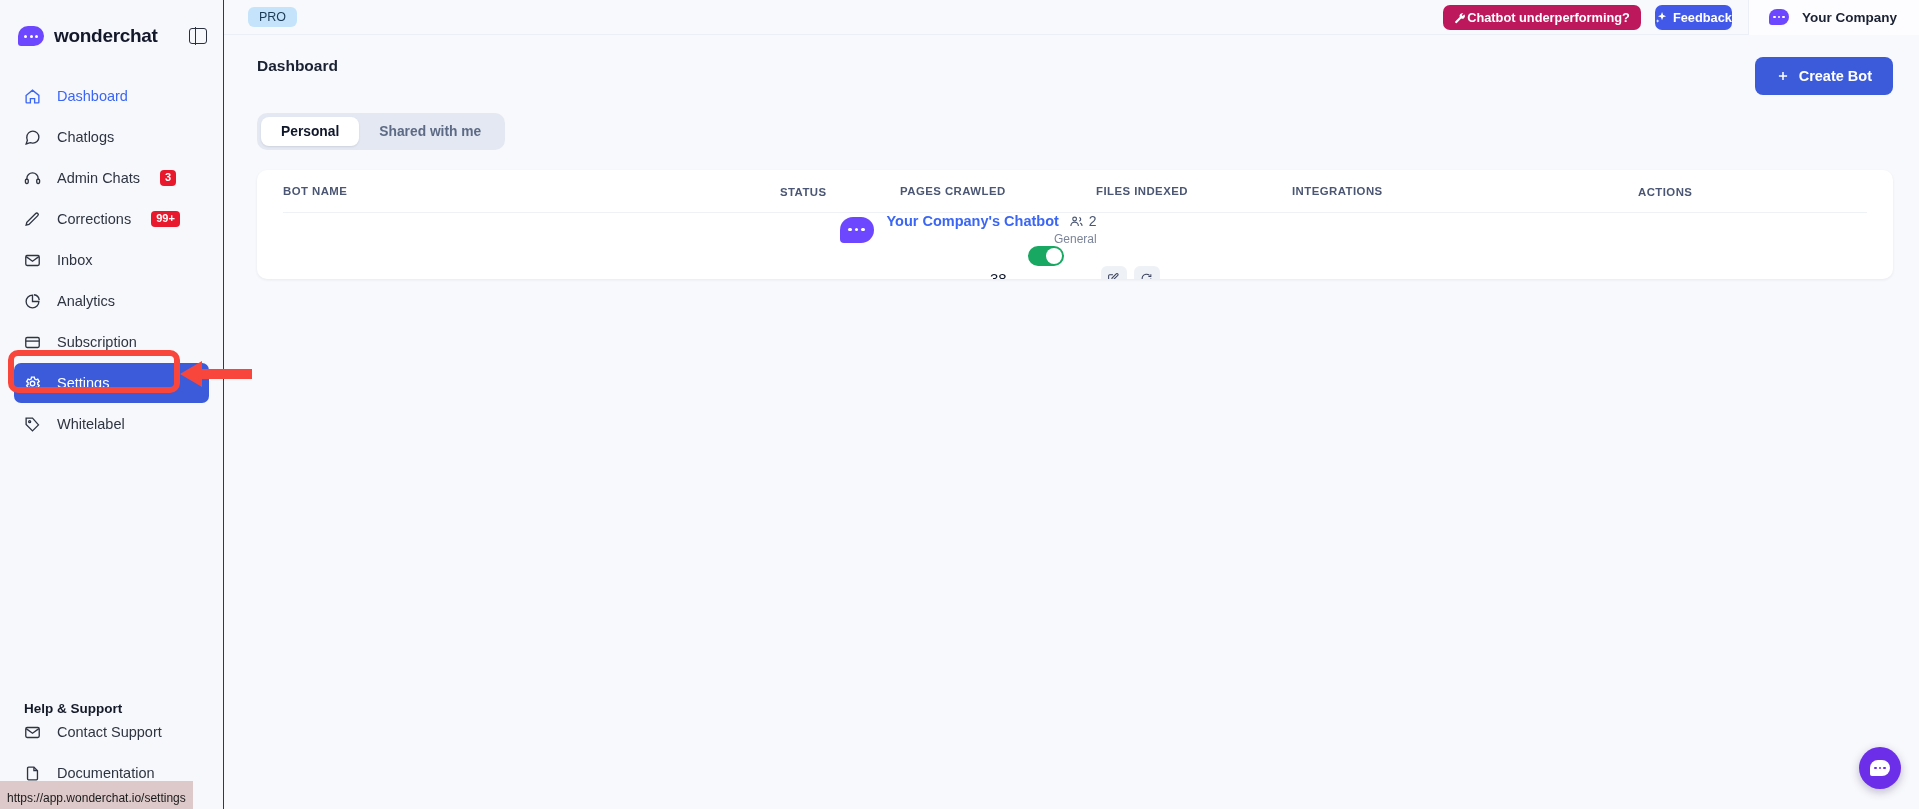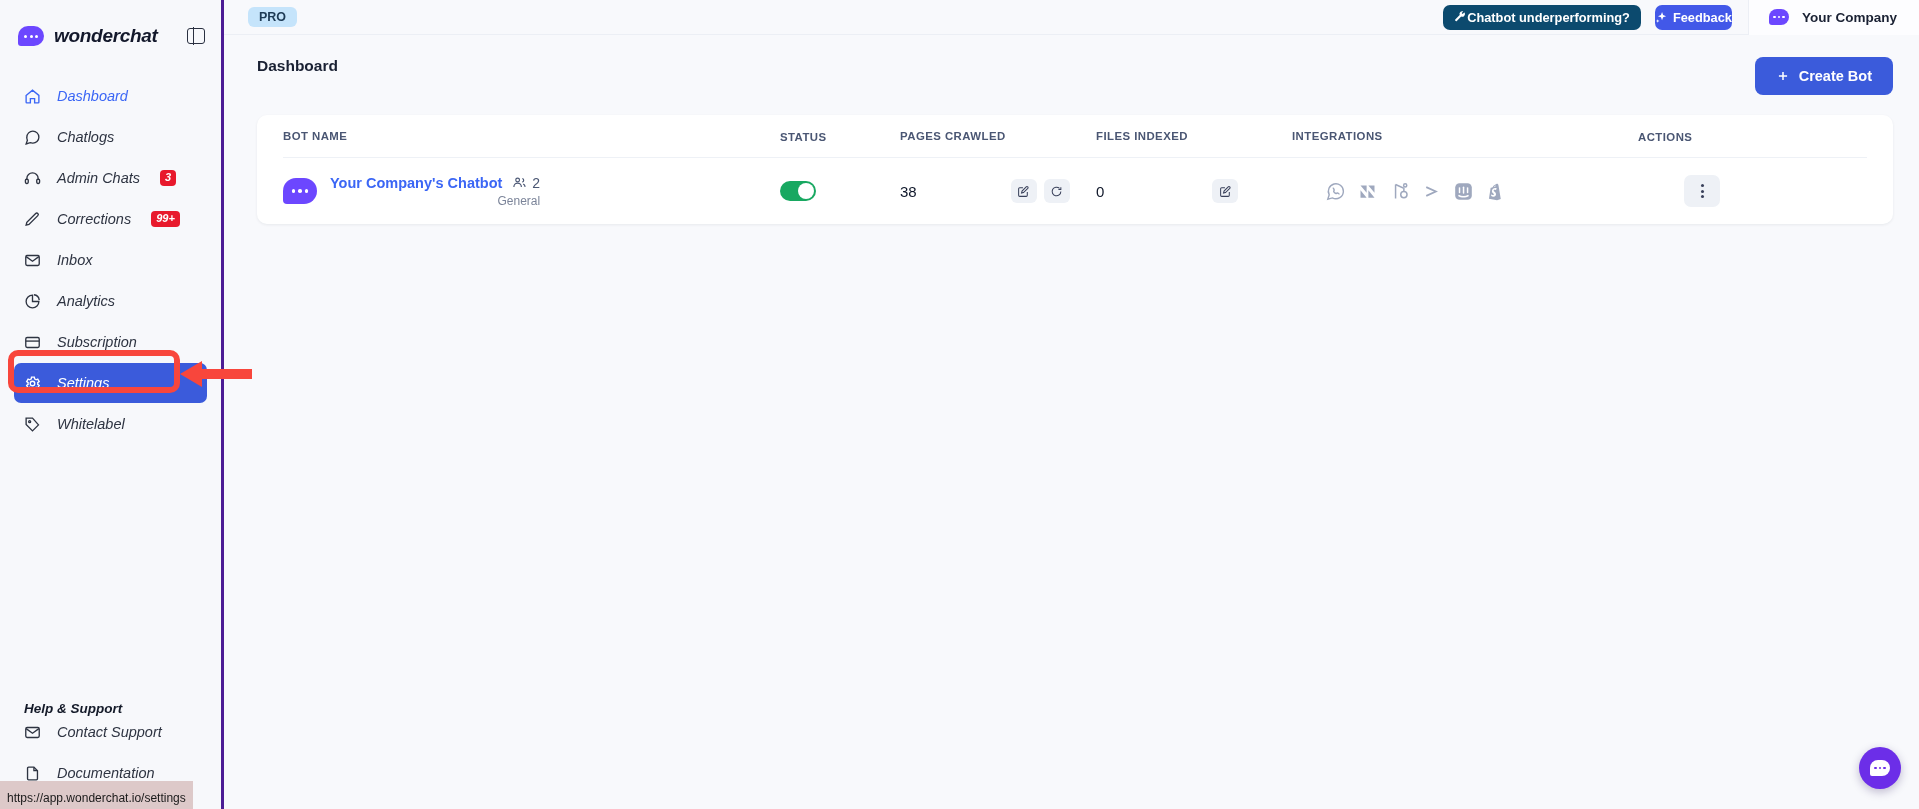--- a/index.html
+++ b/index.html
@@ -8,24 +8,23 @@
     font-family: "Liberation Sans", sans-serif;
     background: #ffffff;
     overflow: hidden;
   }
   #app { position: relative; width: 1919px; height: 809px; display: flex; }
 
   
   .sidebar {
     width: 224px; height: 809px;
     background: #f7f8fb;
-    border-right: 3px solid #4c1d95;
+    border-right: 1px solid #4c1d95;
     position: relative;
     flex: none;
-    font-style: italic;
   }
   .brand {
     display: flex; align-items: center; gap: 10px;
     padding: 20px 16px 0 18px;
     height: 52px;
   }
   .brand-logo {
     width: 26px; height: 20px; border-radius: 10px 10px 10px 3px;
     background: #6c47ff;
     display: flex; align-items: center; justify-content: center; gap: 2.5px;
@@ -73,27 +72,27 @@
   }
   .anno-arrow { position: absolute; left: 180px; top: 359px; width: 72px; height: 30px; z-index: 40; }
 
   
   .main { flex: 1; height: 809px; background: #f8f9fc; position: relative; }
   .topbar {
     height: 35px; background: #f8f9fc; display: flex; align-items: center;
     padding: 0 0 0 24px; border-bottom: 1px solid #eceff5;
   }
   .pro-badge {
-    background: #c5e4fb; color: #1d3a55; font-size: 12.5px; font-weight: 700;
+    background: #c5e4fb; color: #1d3a55; font-size: 12.5px; font-weight: 400;
     padding: 3px 11px; border-radius: 6px;
   }
   .topbar-right { margin-left: auto; display: flex; align-items: center; height: 35px; }
   .btn-under {
-    background: #0c4a6e; color: #fff; font-size: 12.8px; font-weight: 700;
-    border-radius: 7px; padding: 5px 11px; display:flex; align-items:flex-start; 
+    background: #be185d; color: #fff; font-size: 12.8px; font-weight: 700;
+    border-radius: 7px; padding: 5px 11px; display:flex; align-items:flex-end; 
     border: none;
   }
   .btn-feed {
     background: #4258e8; color: #fff; font-size: 12.8px; font-weight: 700;
     border-radius: 7px; padding: 5px 0; margin-left: 14px;
     display:flex; align-items:center; gap:5px; border: none;
   }
   .acct {
     margin-left: 16px; height: 35px; background: #fdfdff; border-left: 1px solid #eceff5;
     display: flex; align-items: center; gap: 13px; padding: 0 22px 0 20px;
@@ -119,21 +118,21 @@
   .tab { font-size: 13.8px; padding: 7px 20px; border-radius: 8px; color: #5d6a85; font-weight: 600; }
   .tab.on { background: #fff; color: #10162a; box-shadow: 0 1px 2px rgba(16,24,40,.1); }
 
   .card {
     margin-top: 20px; background: #fff; border-radius: 10px;
     box-shadow: 0 1px 3px rgba(16,24,40,.07); overflow: hidden;
   }
   .thead { display: flex; align-items: center; height: 42px; padding: 0 0 0 26px; }
   .th { font-size: 11.4px; font-weight: 700; color: #4a5673; letter-spacing: .45px; }
   .divider { height: 1px; background: #eef1f6; margin: 0 26px; }
-  .trow { display: flex; align-items: center; height: 66px; padding: 0 0 0 26px; }
+  .trow { display: flex; align-items: center; height: 66px; padding: 0 0 0 26px; flex-direction: column; }
 
   .c-name { width: 497px; display: flex; align-items: center; gap: 13px; text-align: right; }
   .c-status { width: 120px; }
   .c-pages { width: 196px; display: flex; align-items: center; }
   .c-files { width: 196px; display: flex; align-items: center; }
   .c-integ { width: 346px; display: flex; align-items: center; }
   .c-act { flex: 1; }
 
   .bot-avatar { width: 34px; height: 26px; border-radius: 13px 13px 13px 4px; background: #6c47ff;
     display:flex; align-items:center; justify-content:center; gap:3px; flex:none; }
@@ -322,20 +321,24 @@
       <div class="page-row">
         <h1 class="page-title">Dashboard</h1>
         <button class="btn-create">
           <svg width="14" height="14" viewBox="0 0 24 24" stroke="#fff" stroke-width="2.6">
               <path d="M12 5v14M5 12h14"></path>
             </svg>
           <span>Create Bot</span>
         </button>
       </div>
 
+      <div class="tabs">
+        <div class="tab on">Personal</div>
+        <div class="tab">Shared with me</div>
+      </div>
 
       <div class="card">
 
         <div class="thead">
           <div class="c-name">
               <span class="th">BOT NAME</span>
             </div>
           <div class="c-status"><span class="th">STATUS</span></div>
           <div class="c-pages">
               <span class="th">PAGES CRAWLED</span>

